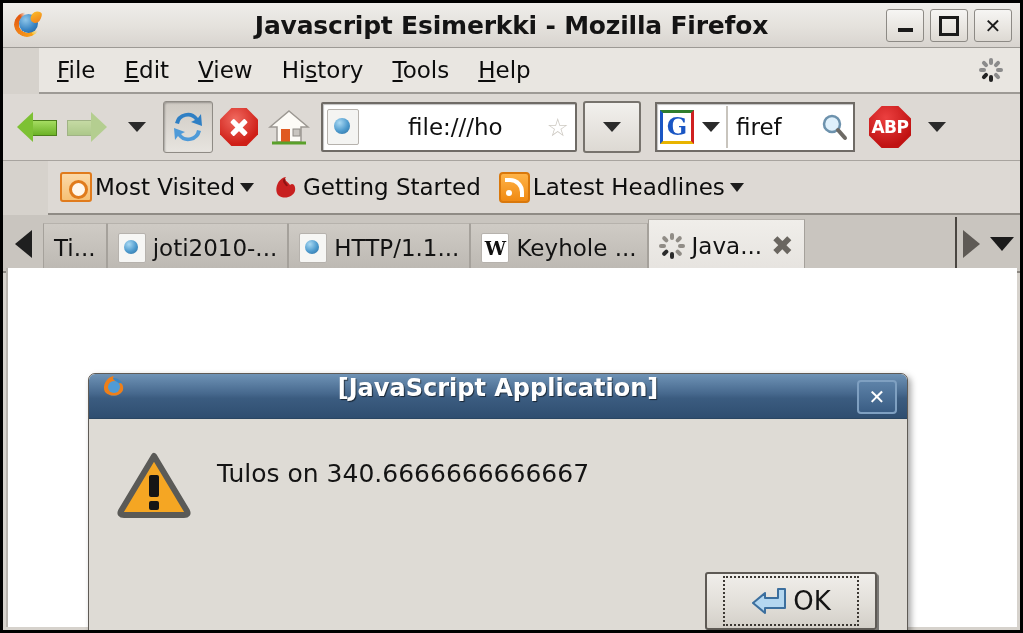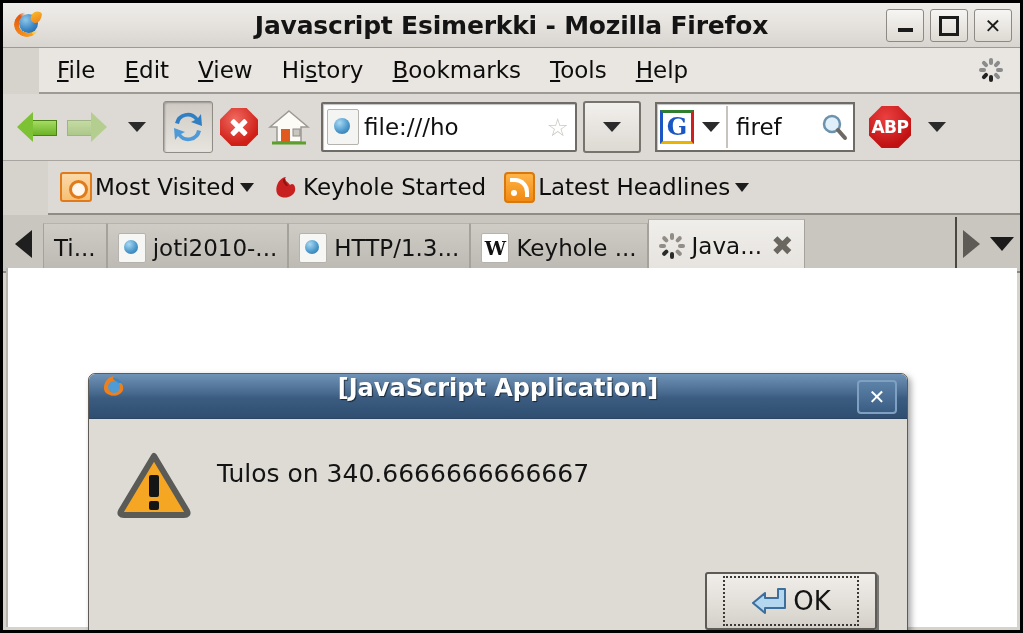--- a/index.html
+++ b/index.html
@@ -164,20 +164,21 @@
   .urlbar {
     flex: 0 0 auto;
     width: 252px; height: 46px;
     margin-left: 6px;
     background: #ffffff;
     border: 2px solid #6f6b66;
     border-radius: 2px;
     display: flex; align-items: center;
     box-shadow: inset 1px 1px 1px rgba(0,0,0,.25);
     overflow: hidden;
+    gap: 44px;
   }
   .site-ico {
     width: 30px; height: 34px; margin: 0 5px 0 4px; flex: 0 0 auto;
     background: #f4f4f2;
     border: 1px solid #b6b2ad;
     border-radius: 2px;
     position: relative;
   }
   .site-ico::after {
     content:""; position:absolute; left: 6px; top: 8px;
@@ -452,21 +453,20 @@
           <span>✕</span>
         </div>
     </div>
   </div>
 
   <div class="menubar">
     <div class="menu-item"><u>F</u>ile</div>
     <div class="menu-item"><u>E</u>dit</div>
     <div class="menu-item"><u>V</u>iew</div>
     <div class="menu-item">Hi<u>s</u>tory</div>
-    <div class="menu-item"><u>B</u>ookmarks</div>
     <div class="menu-item"><u>T</u>ools</div>
     <div class="menu-item"><u>H</u>elp</div>
     <div class="throbber">
       <span style="transform:rotate(0deg)"></span>
       <span style="transform:rotate(45deg)"></span>
       <span style="transform:rotate(90deg)"></span>
       <span style="transform:rotate(135deg)"></span>
       <span class="dark" style="transform:rotate(180deg)"></span>
       <span class="dark" style="transform:rotate(225deg)"></span>
       <span style="transform:rotate(270deg)"></span>
@@ -540,21 +540,21 @@
       <span class="bm-label">Most Visited</span>
       <span class="bm-caret"></span>
     </div>
     <div class="bm">
       <span class="ico-fox2">
         <svg width="28" height="28" viewBox="0 0 28 28">
           <path d="M6 22 C2 16 6 5 14 4 C11 8 16 8 18 12 C21 9 24 13 23 18 C21 24 12 27 6 22 Z" fill="#c82020"></path>
           <path d="M13 6 C10 9 14 10 15 13" stroke="#8e1212" stroke-width="2" fill="none"></path>
         </svg>
       </span>
-      <span class="bm-label">Keyhole Started</span>
+      <span class="bm-label">Getting Started</span>
     </div>
     <div class="bm">
       <span class="ico-rss"></span>
       <span class="bm-label">Latest Headlines</span>
       <span class="bm-caret"></span>
     </div>
   </div>
 
   <div class="tabbar">
     <div class="tab-scroll">
@@ -562,21 +562,21 @@
     </div>
     <div class="tab">
       <span>Ti...</span>
     </div>
     <div class="tab">
       <span class="tab-ico"></span>
       <span>joti2010-...</span>
     </div>
     <div class="tab">
       <span class="tab-ico"></span>
-      <span>HTTP/1.3...</span>
+      <span>HTTP/1.1...</span>
     </div>
     <div class="tab">
       <span class="tab-ico wiki">W</span>
       <span>Keyhole ...</span>
     </div>
     <div class="tab active">
       <span class="tab-spin">
         <span style="transform:rotate(0deg)"></span>
         <span style="transform:rotate(45deg)"></span>
         <span style="transform:rotate(90deg)"></span>

